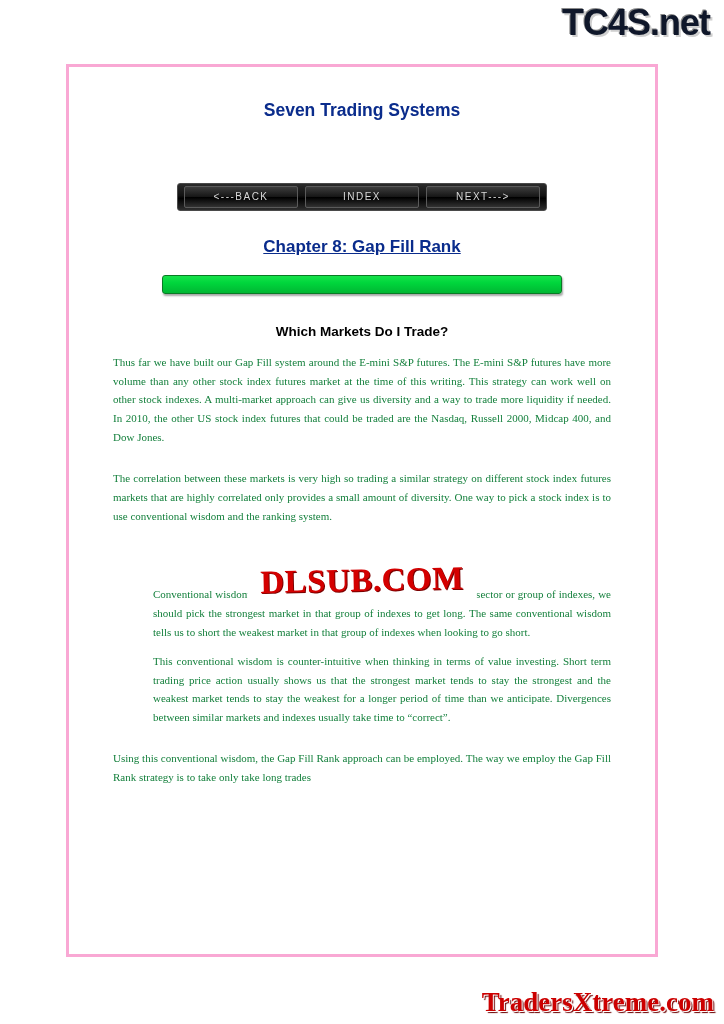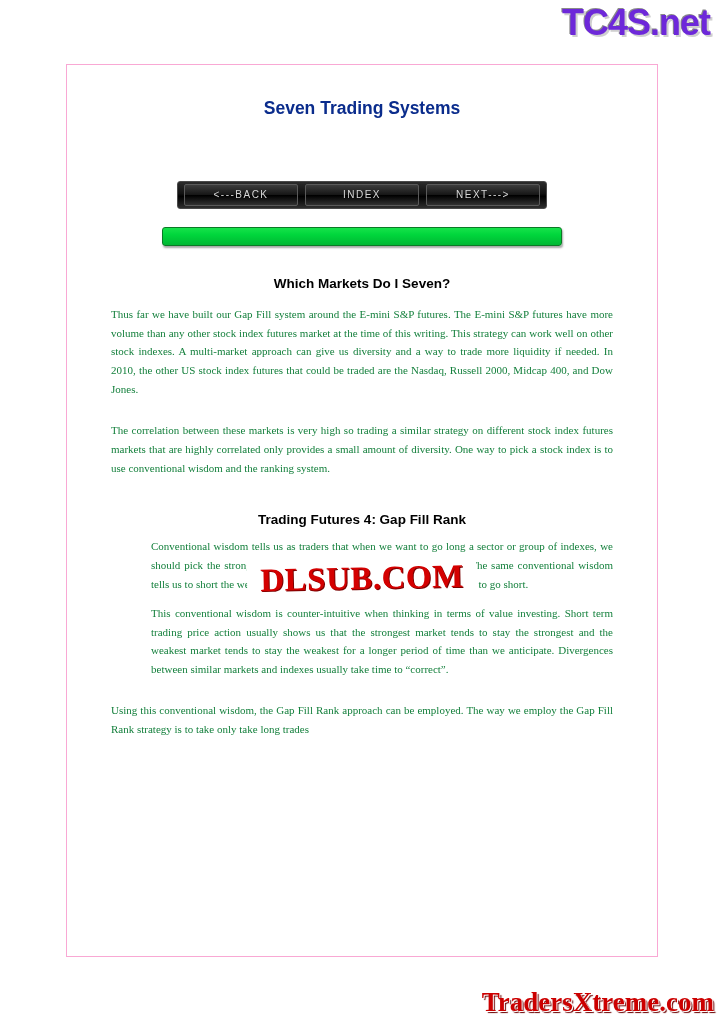--- a/index.html
+++ b/index.html
@@ -16,35 +16,35 @@
   }
 
   
   .top-watermark {
     position: absolute;
     top: 2px;
     right: 14px;
     font-family: "Liberation Sans", sans-serif;
     font-size: 36px;
     font-weight: bold;
-    color: #6d28d9;
+    color: #0f172a;
     letter-spacing: -1px;
     text-shadow: 2px 2px 0 #cfcfcf, -1px -1px 0 #8a8a8a;
     z-index: 30;
   }
 
   
   .page {
     position: absolute;
     left: 66px;
     top: 64px;
     width: 592px;
     height: 893px;
     background: #ffffff;
-    border: 1px solid #f9a8d4;
+    border: 3px solid #f9a8d4;
     box-sizing: border-box;
     overflow: hidden;
   }
 
   .inner {
     padding: 26px 44px 0 44px;
   }
 
   .doc-title {
     text-align: center;
@@ -172,24 +172,25 @@
     </div>
 
     <div class="navbar-wrap">
       <div class="navbar">
         <div class="navbtn">&lt;---BACK</div>
         <div class="navbtn">INDEX</div>
         <div class="navbtn">NEXT---&gt;</div>
       </div>
     </div>
 
+    <div class="chapter-title">Chapter 8: Gap Fill Rank</div>
 
     <div class="green-bar"></div>
 
-    <div class="section-head">Which Markets Do I Seven?</div>
+    <div class="section-head">Which Markets Do I Trade?</div>
     <p class="body">Thus far we have built our Gap Fill system around the E-mini S&amp;P futures.  The E-mini S&amp;P futures have more volume than any other stock index futures market at the time of this writing.  This strategy can work well on other stock indexes.  A multi-market approach can give us diversity and a way to trade more liquidity if needed.  In 2010, the other US stock index futures that could be traded are the Nasdaq, Russell 2000, Midcap 400, and Dow Jones.</p>
     <p class="body gap-big">The correlation between these markets is very high so trading a similar strategy on different stock index futures markets that are highly correlated only provides a small amount of diversity.  One way to pick a stock index is to use conventional wisdom and the ranking system.</p>
 
     <div class="section-head tight">Trading Futures 4: Gap Fill Rank</div>
     <p class="body gap-small">Conventional wisdom tells us as traders that when we want to go long a sector or group of indexes, we should pick the strongest market in that group of indexes to get long.  The same conventional wisdom tells us to short the weakest market in that group of indexes when looking to go short.</p>
     <p class="body gap-small">This conventional wisdom is counter-intuitive when thinking in terms of value investing.  Short term trading price action usually shows us that the strongest market tends to stay the strongest and the weakest market tends to stay the weakest for a longer period of time than we anticipate.  Divergences between similar markets and indexes usually take time to “correct”.</p>
     <p class="body gap-big">Using this conventional wisdom, the Gap Fill Rank approach can be employed.  The way we employ the Gap Fill Rank strategy is to take only take long trades</p>
 
   </div>
 

